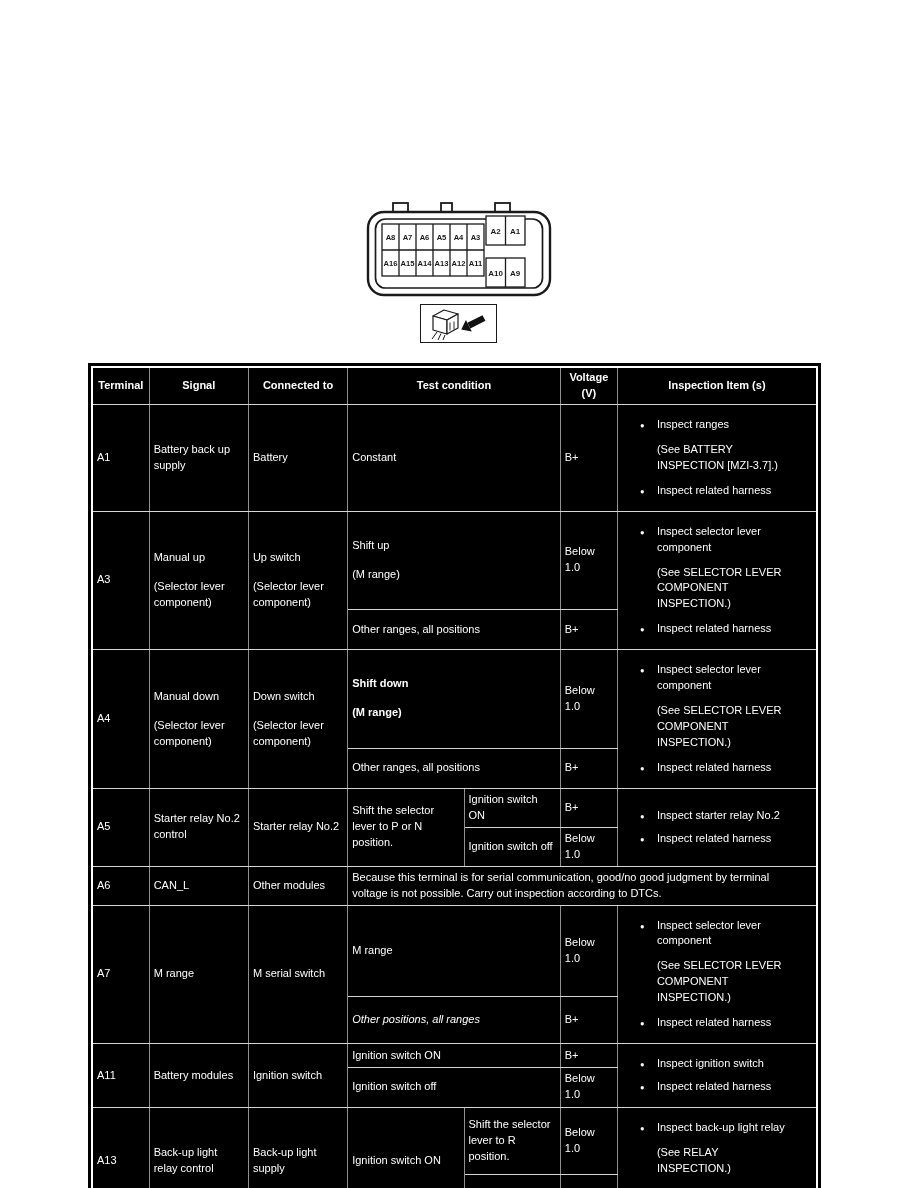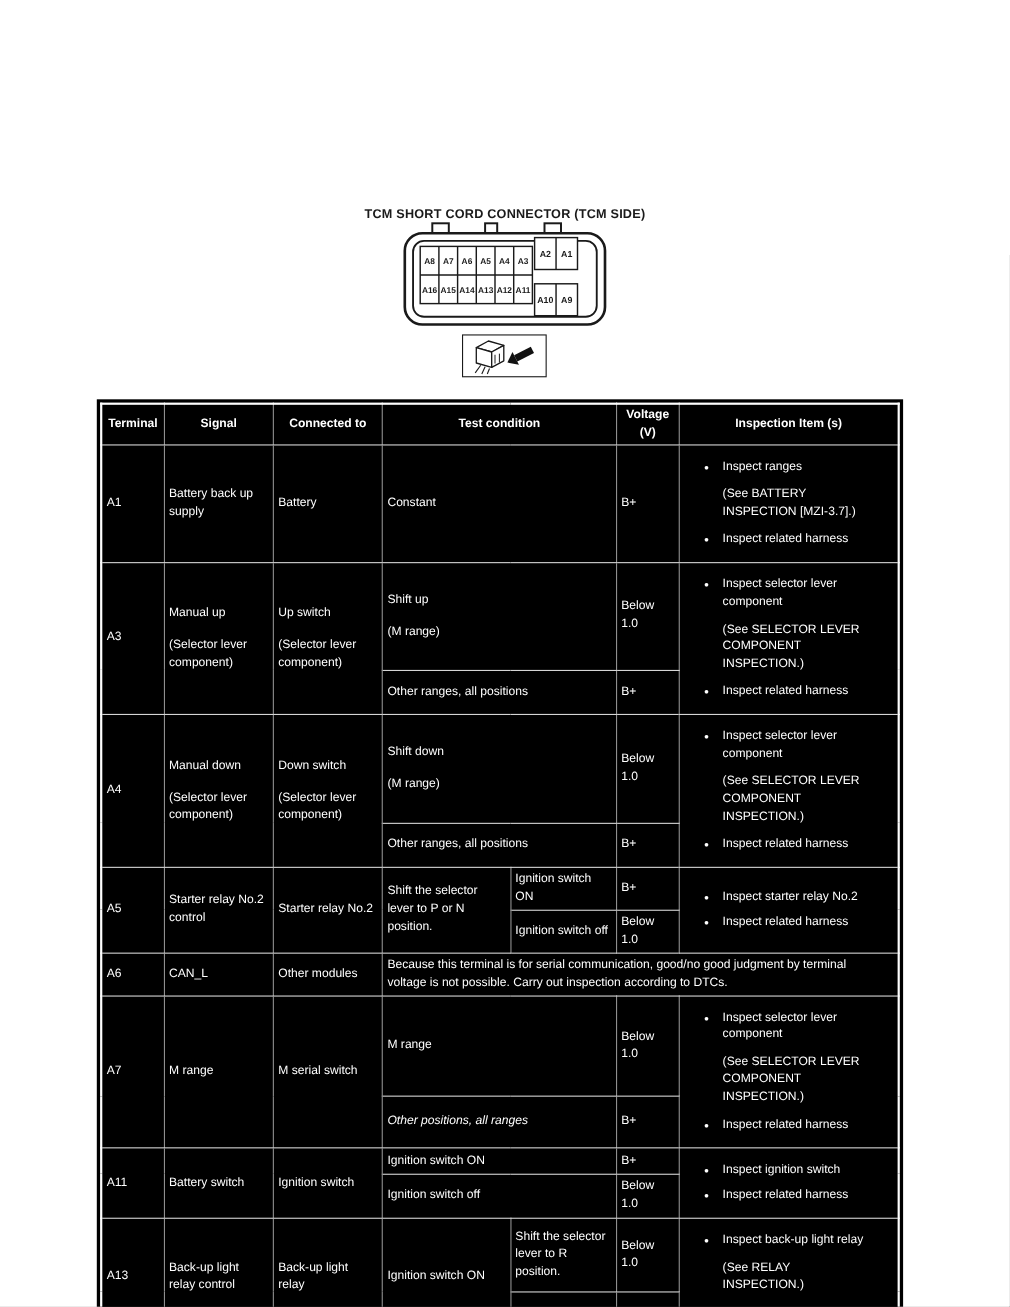--- a/index.html
+++ b/index.html
@@ -54,21 +54,20 @@
   td.c-insp { padding: 5px 2px; }
   .insp-item { display: flex; align-items: baseline; margin: 7px 0 7px 20px; }
   .bullet { flex: none; width: 17px; font-size: 7.5px; }
   .insp-note { margin: 9px 4px 9px 37px; white-space: pre-line; }
 </style>
 </head>
 <body style="--page-bg: #ffffff; --table-bg: #000000; --table-text: #ffffff; --grid-line: #8f8f8f; --outer-border: #ffffff; --line-art: #1a1a1a;">
 
 <div class="page">
 
-  <div class="diagram-title">TCM SHORT CORD CONNECTOR (TCM SIDE)</div>
 
   <svg class="connector-svg" width="186" height="96" viewBox="0 0 186 96">
     <g stroke="#1a1a1a" fill="#ffffff">
 
       <rect x="27" y="2" width="15" height="10" stroke-width="1.8"></rect>
       <rect x="75" y="2" width="11" height="10" stroke-width="1.8"></rect>
       <rect x="129" y="2" width="15" height="10" stroke-width="1.8"></rect>
 
       <rect x="2" y="11" width="182" height="83" rx="16" stroke-width="2.4"></rect>
       <rect x="9.5" y="18" width="167" height="69" rx="10" stroke-width="1.7" fill="none"></rect>
@@ -177,21 +176,21 @@
 INSPECTION.)</div><div class="insp-item"><span class="bullet">●</span><span class="itext">Inspect related harness</span></div></td>
           </tr>
           <tr>
             <td class="c-cond" colspan="2" style="height: 32px;"><div class="main">Other ranges, all positions</div></td>
             <td class="c-volt">B+</td>
           </tr>
           <tr>
             <td class="c-term" rowspan="2">A4</td>
             <td class="c-sig" rowspan="2"><div class="main">Manual down</div><div class="sub">(Selector lever component)</div></td>
             <td class="c-con" rowspan="2"><div class="main">Down switch</div><div class="sub">(Selector lever component)</div></td>
-            <td class="c-cond" colspan="2" style="height: 78px;"><div class="main">Shift down</div><div class="sub">(M range)</div></td>
+            <td class="c-cond" colspan="2" style="height: 78px; font-weight: bold;"><div class="main">Shift down</div><div class="sub">(M range)</div></td>
             <td class="c-volt">Below 1.0</td>
             <td class="c-insp" rowspan="2"><div class="insp-item"><span class="bullet">●</span><span class="itext">Inspect selector lever component</span></div><div class="insp-note">(See SELECTOR LEVER
 COMPONENT
 INSPECTION.)</div><div class="insp-item"><span class="bullet">●</span><span class="itext">Inspect related harness</span></div></td>
           </tr>
           <tr>
             <td class="c-cond" colspan="2" style="height: 32px;"><div class="main">Other ranges, all positions</div></td>
             <td class="c-volt">B+</td>
           </tr>
           <tr>
@@ -225,34 +224,34 @@
             <td class="c-insp" rowspan="2"><div class="insp-item"><span class="bullet">●</span><span class="itext">Inspect selector lever component</span></div><div class="insp-note">(See SELECTOR LEVER
 COMPONENT
 INSPECTION.)</div><div class="insp-item"><span class="bullet">●</span><span class="itext">Inspect related harness</span></div></td>
           </tr>
           <tr>
             <td class="c-cond" colspan="2" style="height: 39px; font-style: italic;"><div class="main">Other positions, all ranges</div></td>
             <td class="c-volt">B+</td>
           </tr>
           <tr>
             <td class="c-term" rowspan="2">A11</td>
-            <td class="c-sig" rowspan="2"><div class="main">Battery switch</div></td>
+            <td class="c-sig" rowspan="2"><div class="main">Battery modules</div></td>
             <td class="c-con" rowspan="2"><div class="main">Ignition switch</div></td>
             <td class="c-cond" colspan="2" style="height: 15px;"><div class="main">Ignition switch ON</div></td>
             <td class="c-volt">B+</td>
             <td class="c-insp" rowspan="2"><div class="insp-item"><span class="bullet">●</span><span class="itext">Inspect ignition switch</span></div><div class="insp-item"><span class="bullet">●</span><span class="itext">Inspect related harness</span></div></td>
           </tr>
           <tr>
             <td class="c-cond" colspan="2" style="height: 33px;"><div class="main">Ignition switch off</div></td>
             <td class="c-volt">Below 1.0</td>
           </tr>
           <tr>
             <td class="c-term" rowspan="2">A13</td>
             <td class="c-sig" rowspan="2"><div class="main">Back-up light relay control</div></td>
-            <td class="c-con" rowspan="2"><div class="main">Back-up light relay</div></td>
+            <td class="c-con" rowspan="2"><div class="main">Back-up light supply</div></td>
             <td class="c-condl" rowspan="2">Ignition switch ON</td>
             <td class="c-cond" style="height: 51px;"><div class="main">Shift the selector
 lever to R
 position.</div></td>
             <td class="c-volt">Below 1.0</td>
             <td class="c-insp" rowspan="2"><div class="insp-item"><span class="bullet">●</span><span class="itext">Inspect back-up light relay</span></div><div class="insp-note">(See RELAY
 INSPECTION.)</div><div class="insp-item"><span class="itext">Inspect related harness</span></div></td>
           </tr>
           <tr>
             <td class="c-cond" style="height: 33px;"><div class="main">Other</div></td>

